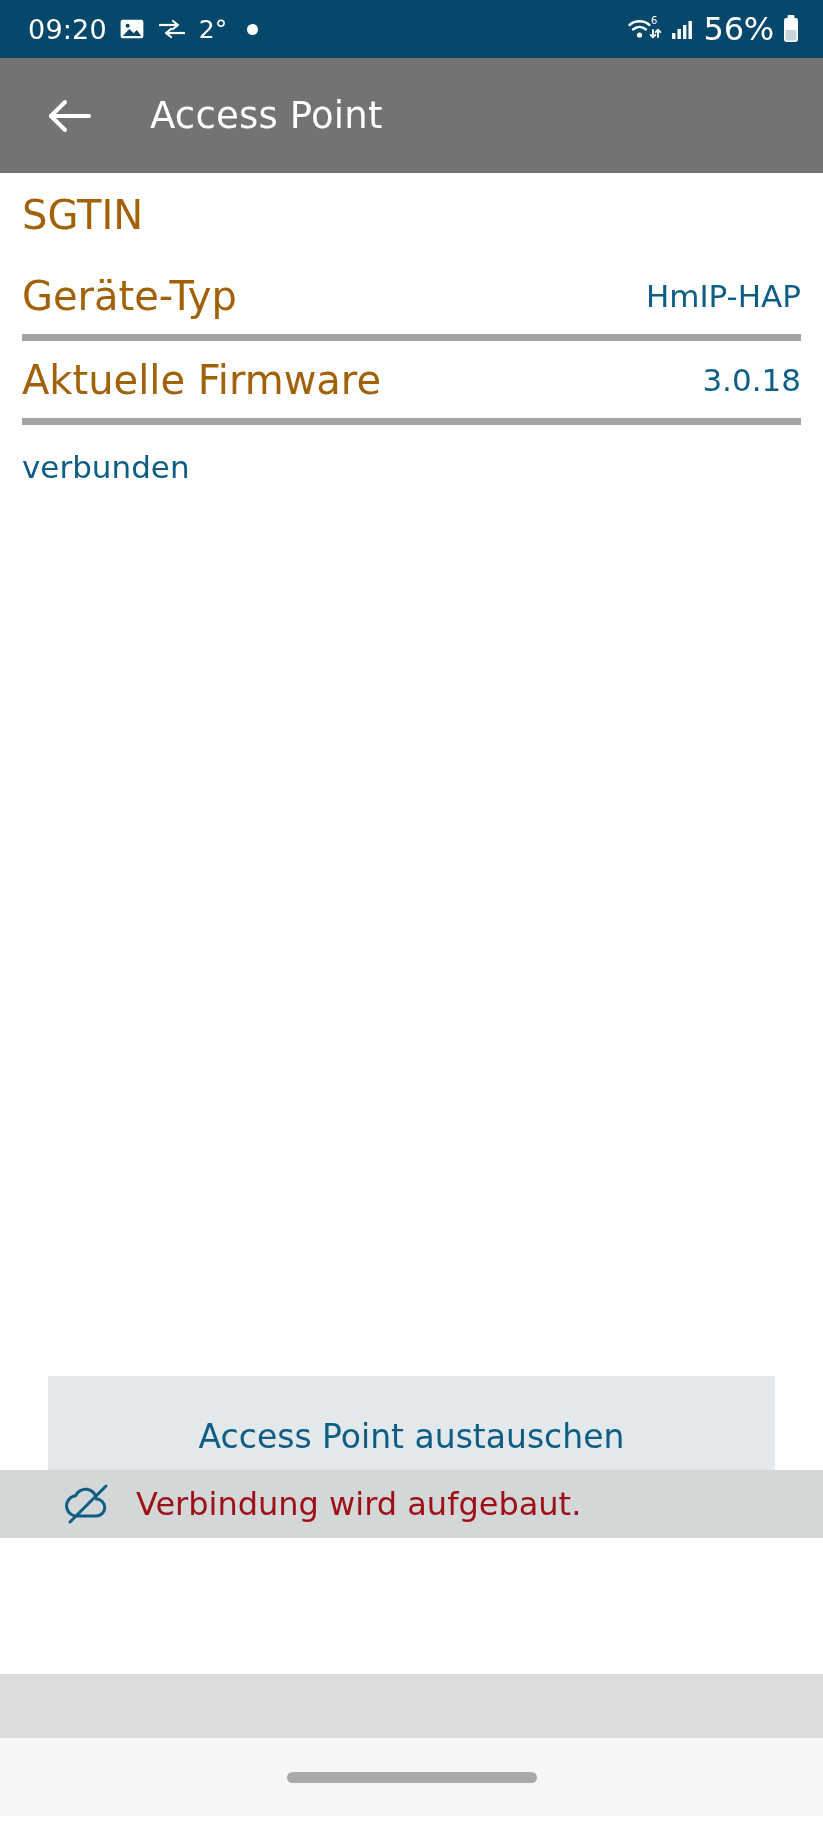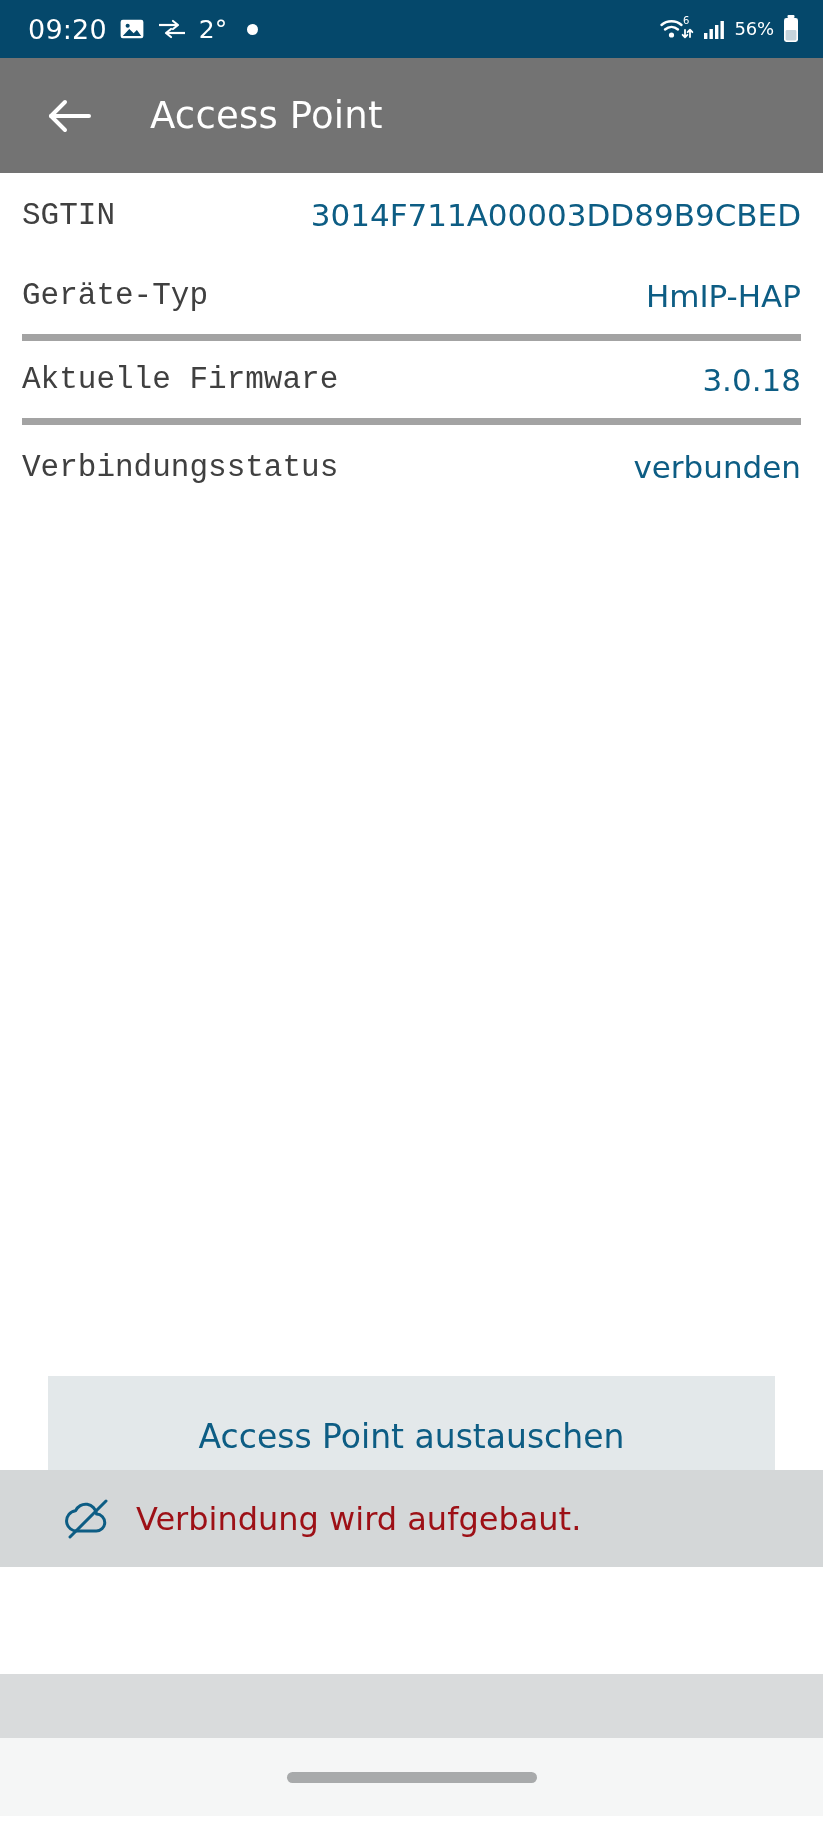--- a/index.html
+++ b/index.html
@@ -49,21 +49,21 @@
   .sb-temp {
     font-size: 25px;
     line-height: 1;
   }
   .sb-right {
     display: flex;
     align-items: center;
     gap: 7px;
   }
   .sb-battery-text {
-    font-size: 18px;
+    font-size: 32px;
     line-height: 1;
     letter-spacing: -0.2px;
   }
   .ic {
     display: inline-flex;
     align-items: center;
     justify-content: center;
   }
   .dot-icon {
     width: 11px;
@@ -113,25 +113,24 @@
     height: 84px;
     display: flex;
     align-items: center;
     justify-content: space-between;
     box-sizing: border-box;
   }
   .row.with-divider {
     border-bottom: 7px solid #a3a3a3;
   }
   .row-label {
-    color: #404040;
-    font-size: 31px;
+    color: #a16207;
+    font-size: 40px;
     font-weight: 400;
     white-space: nowrap;
-    font-family: Liberation Mono, monospace;
   }
   .row-value {
     color: #0d5d84;
     font-size: 31px;
     font-weight: 400;
     text-align: right;
     white-space: nowrap;
   }
 
   
@@ -160,21 +159,21 @@
     font-size: 33px;
     font-weight: 400;
   }
 
   
   .toast {
     position: absolute;
     left: 0;
     right: 0;
     top: 94px;
-    height: 97px;
+    height: 68px;
     background: #d4d7d8;
     display: flex;
     align-items: center;
     padding-left: 62px;
     box-sizing: border-box;
   }
   .toast-icon {
     flex: 0 0 auto;
     width: 52px;
     height: 52px;
@@ -287,35 +286,33 @@
         <path d="M20 5 L6 19 L20 33" stroke="#ffffff" stroke-width="4" fill="none" stroke-linecap="round" stroke-linejoin="round"></path>
       </svg>
     </div>
     <div class="appbar-title">Access Point</div>
   </div>
 
   <div class="content">
 
     <div class="row">
       <span class="row-label">SGTIN</span>
-      <span class="row-value">3014F711A00003DD89B9CBED</span>
     </div>
 
     <div class="row with-divider">
       <span class="row-label">Geräte-Typ</span>
       <span class="row-value">HmIP-HAP</span>
     </div>
 
     <div class="row with-divider">
       <span class="row-label">Aktuelle Firmware</span>
       <span class="row-value">3.0.18</span>
     </div>
 
     <div class="row">
-      <span class="row-label">Verbindungsstatus</span>
       <span class="row-value">verbunden</span>
     </div>
 
     <div class="bottom-area">
 
       <div class="action-button">
         <span class="action-button-label">Access Point austauschen</span>
       </div>
 
       <div class="toast">

